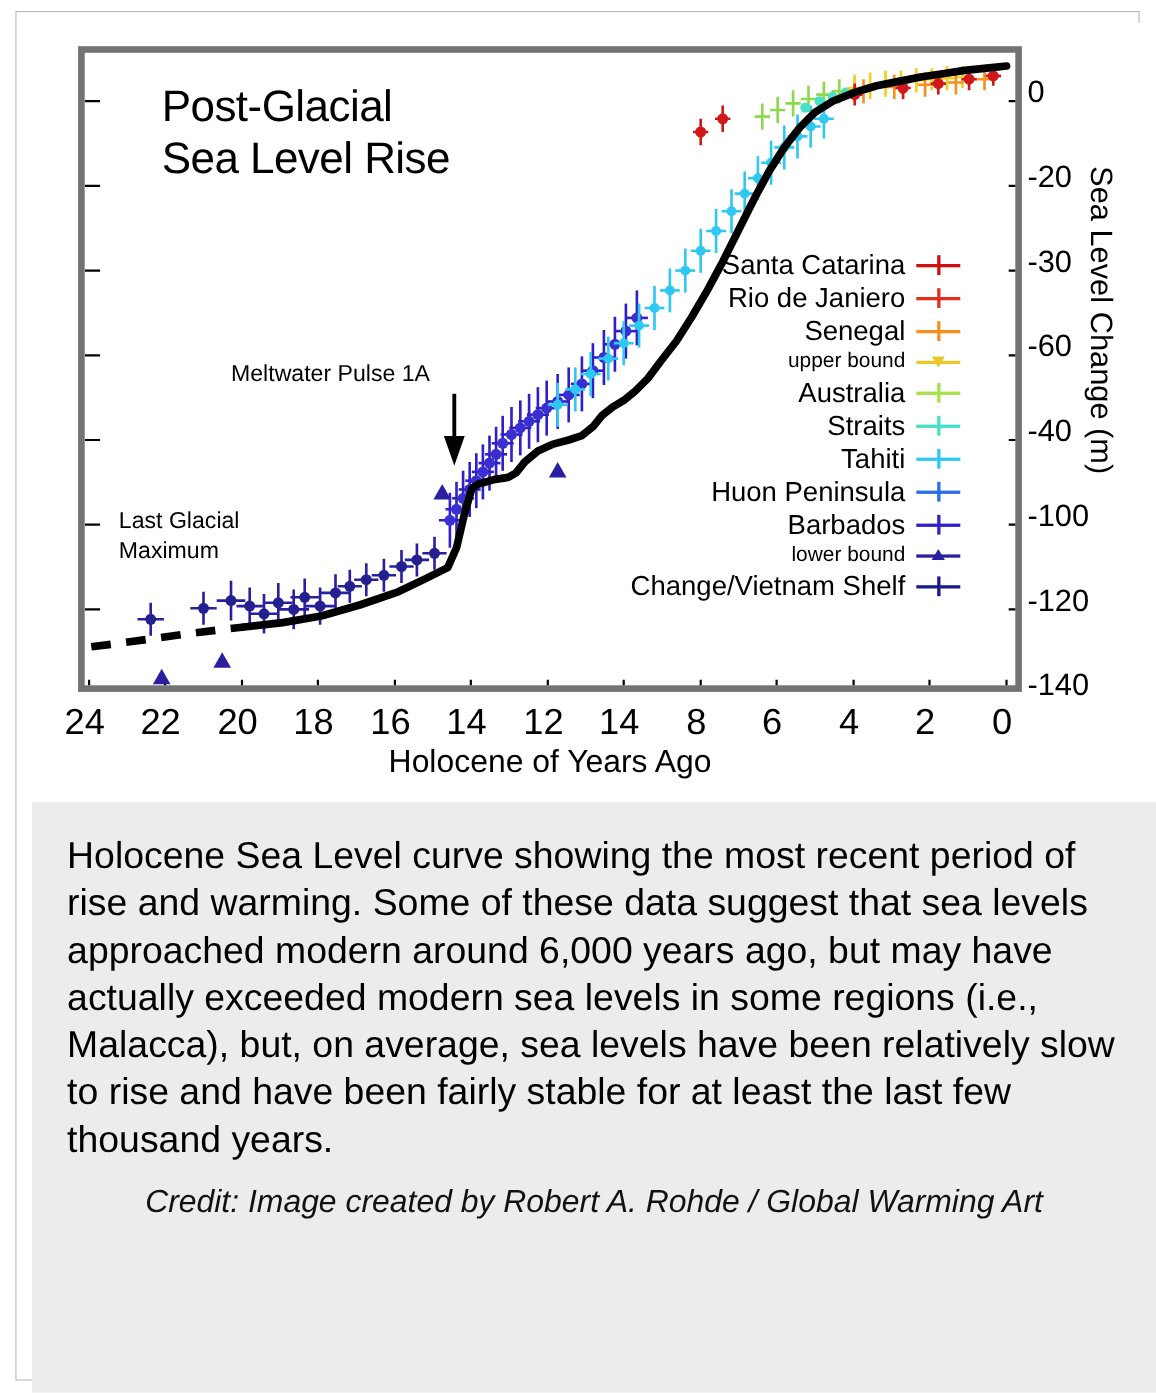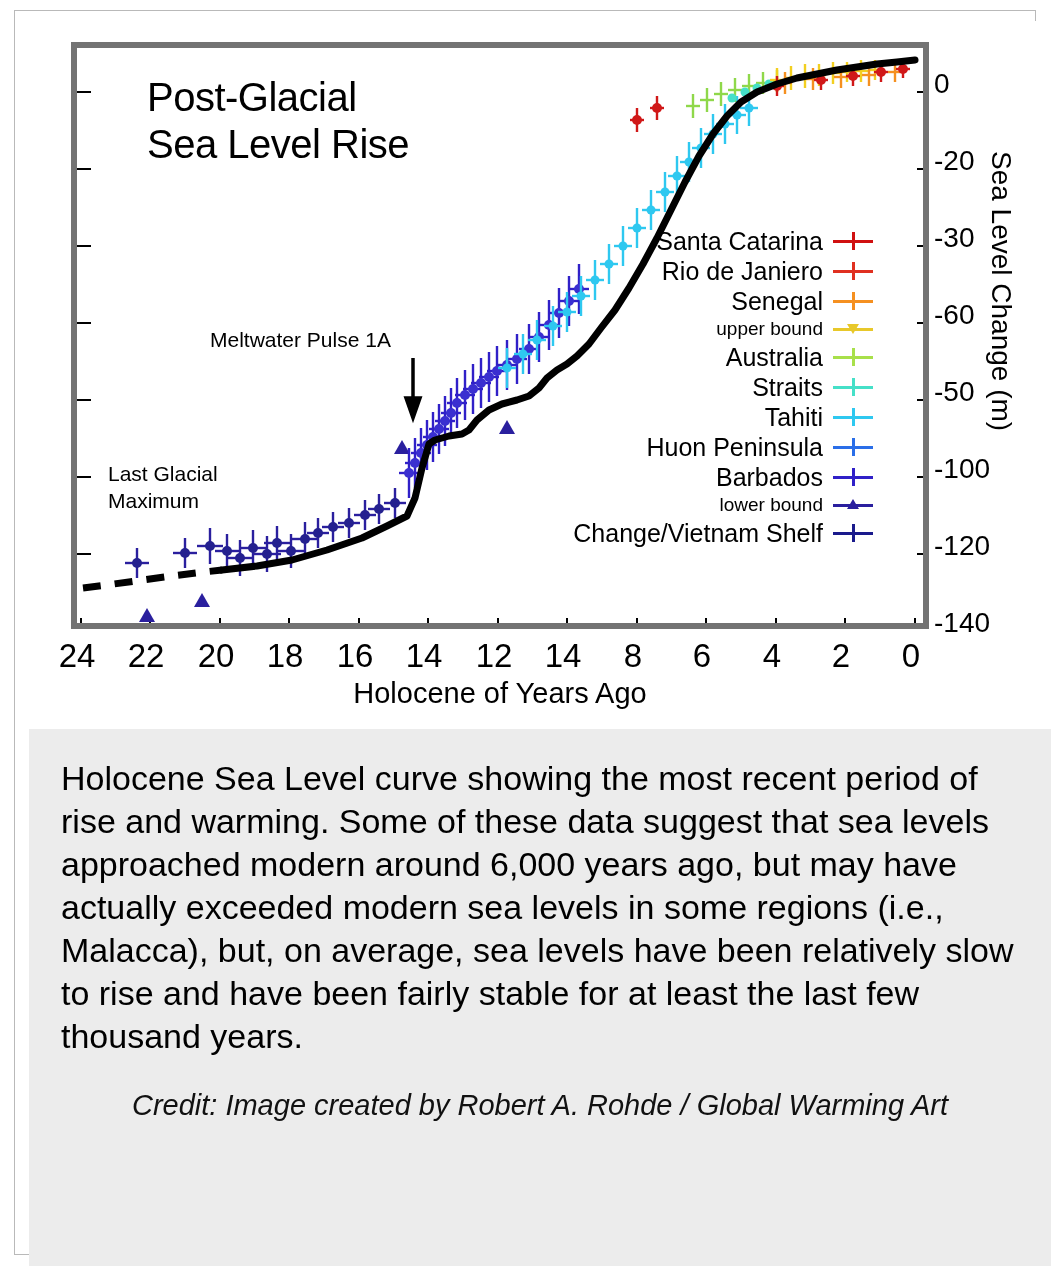--- a/index.html
+++ b/index.html
@@ -201,21 +201,21 @@
     box-sizing: border-box;
     padding: 28px 32px 0 32px;
   }
   .caption-text {
     font-size: 34px;
     line-height: 43px;
     color: #000;
     font-weight: 500;
   }
   .credit-text {
-    margin-top: 28px;
+    margin-top: 16px;
     font-size: 29px;
     line-height: 38px;
     text-align: center;
     color: #111;
     font-style: italic;
   }
 </style>
 </head>
 <body>
 
@@ -656,21 +656,21 @@
           </div>
 
         </div>
       </div>
 
       <div class="y-ticklabels">
         <span style="top:26px">0</span>
         <span style="top:103px">-20</span>
         <span style="top:180px">-30</span>
         <span style="top:257px">-60</span>
-        <span style="top:334px">-50</span>
+        <span style="top:334px">-40</span>
         <span style="top:411px">-100</span>
         <span style="top:488px">-120</span>
         <span style="top:565px">-140</span>
       </div>
 
       <div class="ylabel">Sea Level Change (m)</div>
 
       <div class="x-ticklabels">
         <span style="left:6px">24</span>
         <span style="left:75px">22</span>

